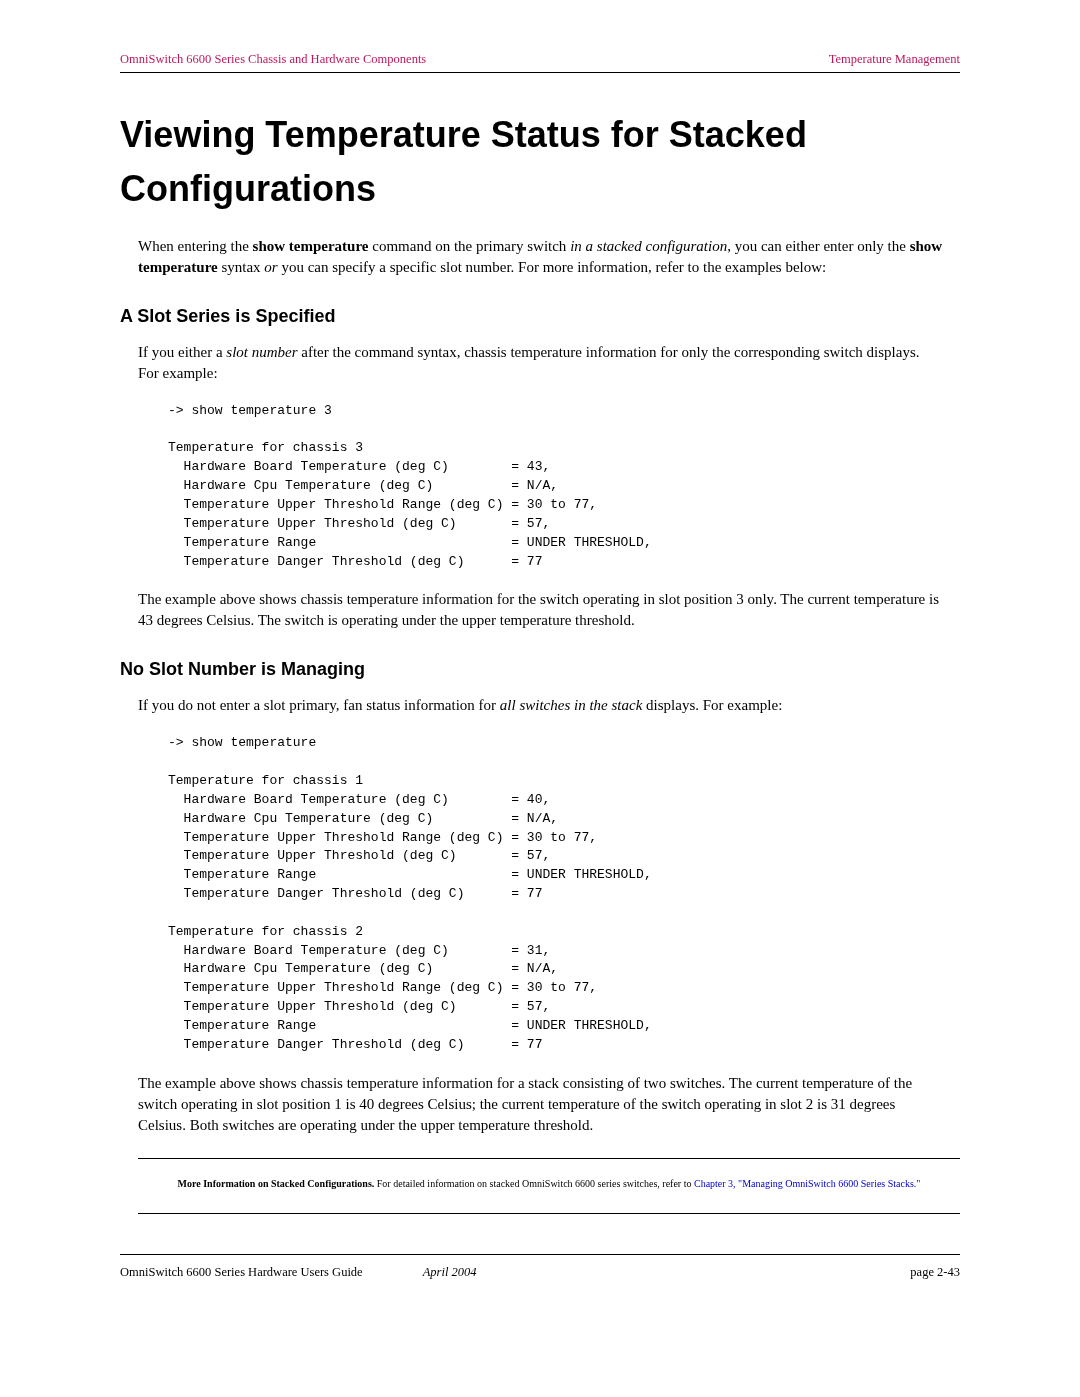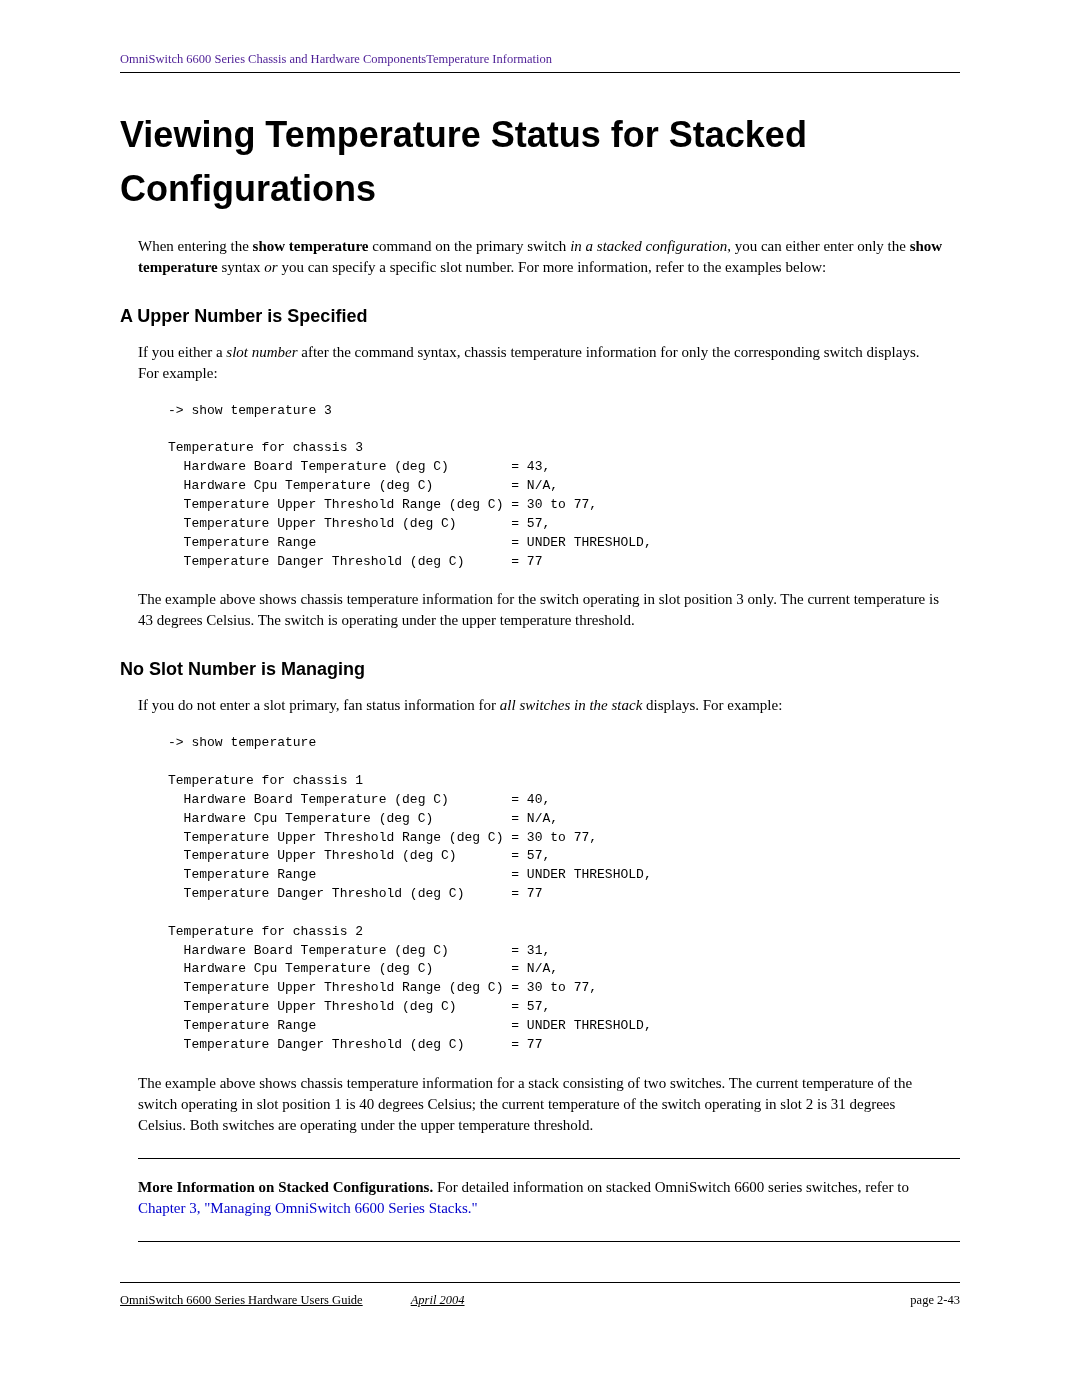--- a/index.html
+++ b/index.html
@@ -8,22 +8,23 @@
       font-family: Georgia, 'Times New Roman', serif;
       font-size: 15px;
       line-height: 1.5;
       color: #000;
       background: #fff;
       width: 1080px;
       box-sizing: border-box;
     }
     .page-header {
       display: flex;
+      justify-content: space-between;
       font-size: 12.5px;
-      color: #4c1d95;
+      color: #be185d;
       margin-bottom: 3px;
     }
     .header-rule {
       border: none;
       border-top: 1px solid #000;
       margin: 0 0 35px 0;
     }
     h1 {
       font-family: 'Helvetica Neue', Arial, sans-serif;
       font-weight: 800;
@@ -36,22 +37,23 @@
       font-size: 18px;
       margin: 25px 0 12px 0;
     }
     .body-text {
       margin: 0 16px 18px 18px;
       font-size: 15px;
       line-height: 1.4;
     }
     .body-text-noindent {
       margin: 0 0 18px 18px;
-      font-size: 15px;
+      font-size: 10px;
       line-height: 1.4;
+      text-align: center;
     }
     .bold {
       font-weight: bold;
     }
     .italic {
       font-style: italic;
     }
     .code-block {
       font-family: 'Courier New', Courier, monospace;
       font-size: 13px;
@@ -70,47 +72,46 @@
     .page-footer {
       border-top: 1px solid #000;
       margin-top: 40px;
       padding-top: 8px;
       display: flex;
       justify-content: space-between;
       font-size: 12.5px;
     }
     .footer-left {
       display: flex;
-      gap: 8px;
-      text-decoration: underline;
+      gap: 20px;
     }
     .footer-doc {
       font-family: Georgia, serif;
     }
     .footer-date {
       font-style: italic;
       margin-left: 40px;
     }
   </style>
 </head>
 <body>
 
 <div class="page-header">
   <span>OmniSwitch 6600 Series Chassis and Hardware Components</span>
-  <span>Temperature Information</span>
+  <span>Temperature Management</span>
 </div>
 <hr class="header-rule">
 
 <h1>Viewing Temperature Status for Stacked Configurations</h1>
 
 <p class="body-text">
   <span>When entering the </span><span class="bold">show temperature</span><span> command on the primary switch </span><span class="italic">in a stacked configuration</span><span>, you can either enter only the </span><span class="bold">show temperature</span><span> syntax </span><span class="italic">or</span><span> you can specify a specific slot number. For more information, refer to the examples below:</span>
 </p>
 
-<h2>A Upper Number is Specified</h2>
+<h2>A Slot Series is Specified</h2>
 
 <p class="body-text">
   <span>If you either a </span><span class="italic">slot number</span><span> after the command syntax, chassis temperature information for only the corresponding switch displays. For example:</span>
 </p>
 
 <div class="code-block">-&gt; show temperature 3
 
 Temperature for chassis 3
   Hardware Board Temperature (deg C)        = 43,
   Hardware Cpu Temperature (deg C)          = N/A,

